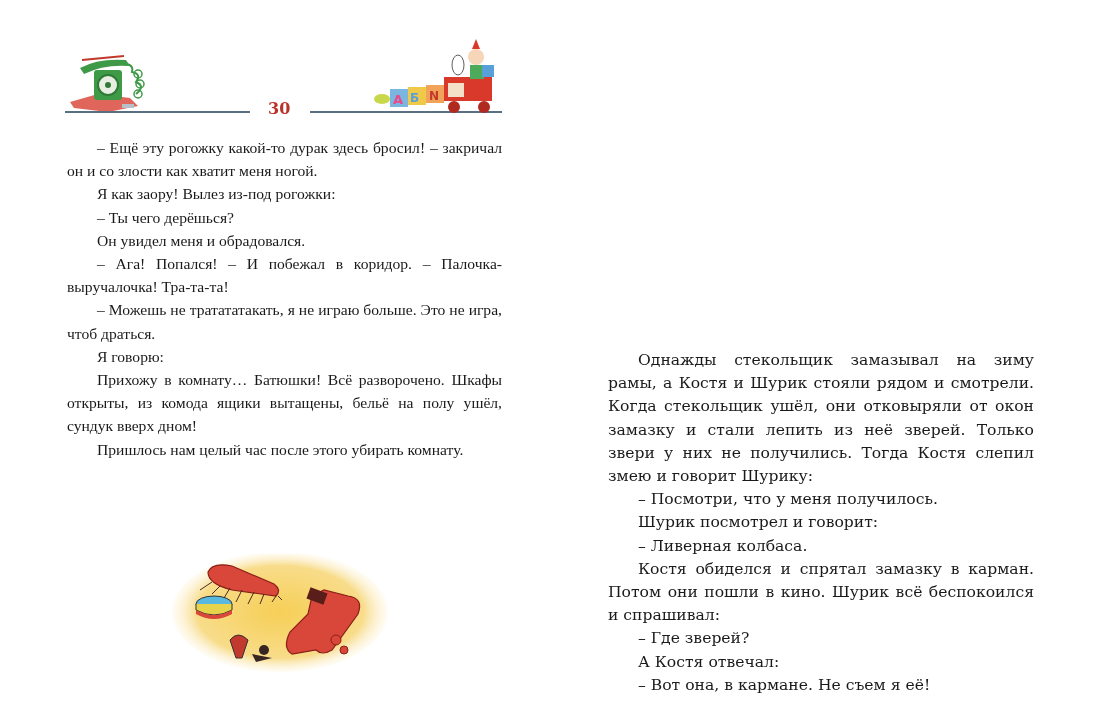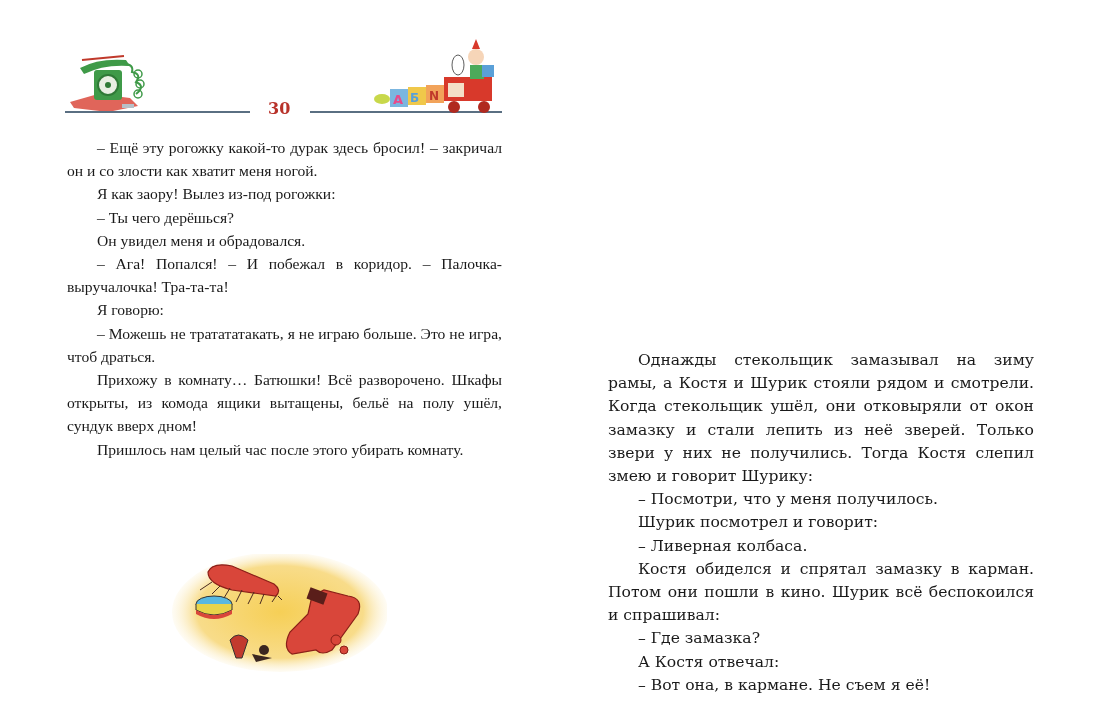--- a/index.html
+++ b/index.html
@@ -69,22 +69,22 @@
     <rect x="98" y="26" width="14" height="14" fill="#4caa5a"></rect>
     <rect x="110" y="26" width="12" height="12" fill="#5aa0d8"></rect>
   </svg>
 
   <div class="text-block left-text">
     <p>– Ещё эту рогожку какой-то дурак здесь бросил! – закричал он и со злости как хватит меня ногой.</p>
     <p>Я как заору! Вылез из-под рогожки:</p>
     <p>– Ты чего дерёшься?</p>
     <p>Он увидел меня и обрадовался.</p>
     <p>– Ага! Попался! – И побежал в коридор. – Палочка-выручалочка! Тра-та-та!</p>
+    <p>– Можешь не тратататакать, я не играю больше. Это не игра, чтоб драться.</p>
     <p>Я говорю:</p>
-    <p>– Можешь не тратататакать, я не играю больше. Это не игра, чтоб драться.</p>
     <p>Прихожу в комнату… Батюшки! Всё разворочено. Шкафы открыты, из комода ящики вытащены, бельё на полу ушёл, сундук вверх дном!</p>
     <p>Пришлось нам целый час после этого убирать комнату.</p>
   </div>
 
   <svg class="floor-art" viewBox="0 0 215 125">
     <defs>
       <radialGradient id="floorGrad" cx="50%" cy="50%" r="55%">
         <stop offset="0%" stop-color="#f6cf56"></stop>
         <stop offset="70%" stop-color="#f8dc8a"></stop>
         <stop offset="100%" stop-color="#ffffff" stop-opacity="0"></stop>
@@ -120,17 +120,17 @@
 </div>
 
 <div class="page page-right">
 
   <div class="text-block right-text" style="left:58px;">
     <p>Однажды стекольщик замазывал на зиму рамы, а Костя и Шурик стояли рядом и смотрели. Когда стекольщик ушёл, они отковыряли от окон замазку и стали лепить из неё зверей. Только звери у них не получились. Тогда Костя слепил змею и говорит Шурику:</p>
     <p>– Посмотри, что у меня получилось.</p>
     <p>Шурик посмотрел и говорит:</p>
     <p>– Ливерная колбаса.</p>
     <p>Костя обиделся и спрятал замазку в карман. Потом они пошли в кино. Шурик всё беспокоился и спрашивал:</p>
-    <p>– Где замазка?</p>
+    <p>– Где зверей?</p>
     <p>А Костя отвечал:</p>
     <p>– Вот она, в кармане. Не съем я её!</p>
   </div>
 </div>
 
 </body></html>

